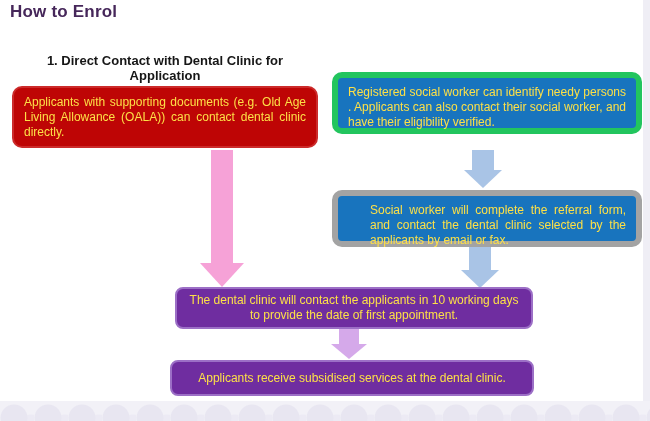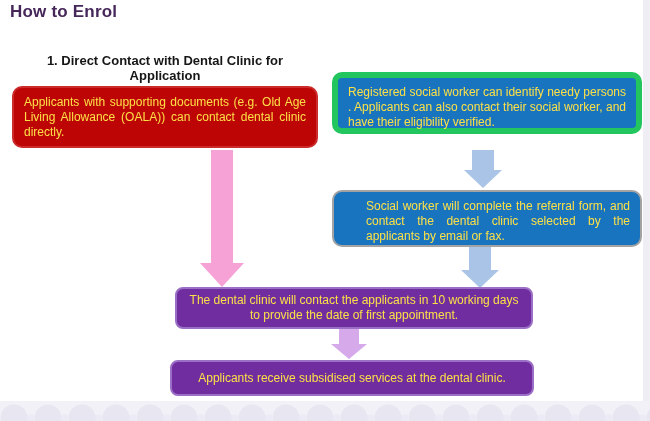--- a/index.html
+++ b/index.html
@@ -36,21 +36,21 @@
     border:2px solid #CC2B2B;
   }
   .box.blue1{
     left:332px;top:72px;width:310px;height:62px;
     background:var(--blue_box,#1874BE);
     border:6px solid #22c55e;
   }
   .box.blue2{
     left:332px;top:190px;width:310px;height:57px;
     background:var(--blue_box,#1874BE);
-    border:2px solid #a3a3a3;
+    border:6px solid #a3a3a3;
     padding-left:32px;
   }
   .box.purple1{
     left:175px;top:287px;width:358px;height:42px;
     background:var(--purple_box,#6F2DA0);
     border:2px solid #9C6FC6;
   }
   .box.purple2{
     left:170px;top:360px;width:364px;height:35px;
     background:var(--purple_box,#6F2DA0);

